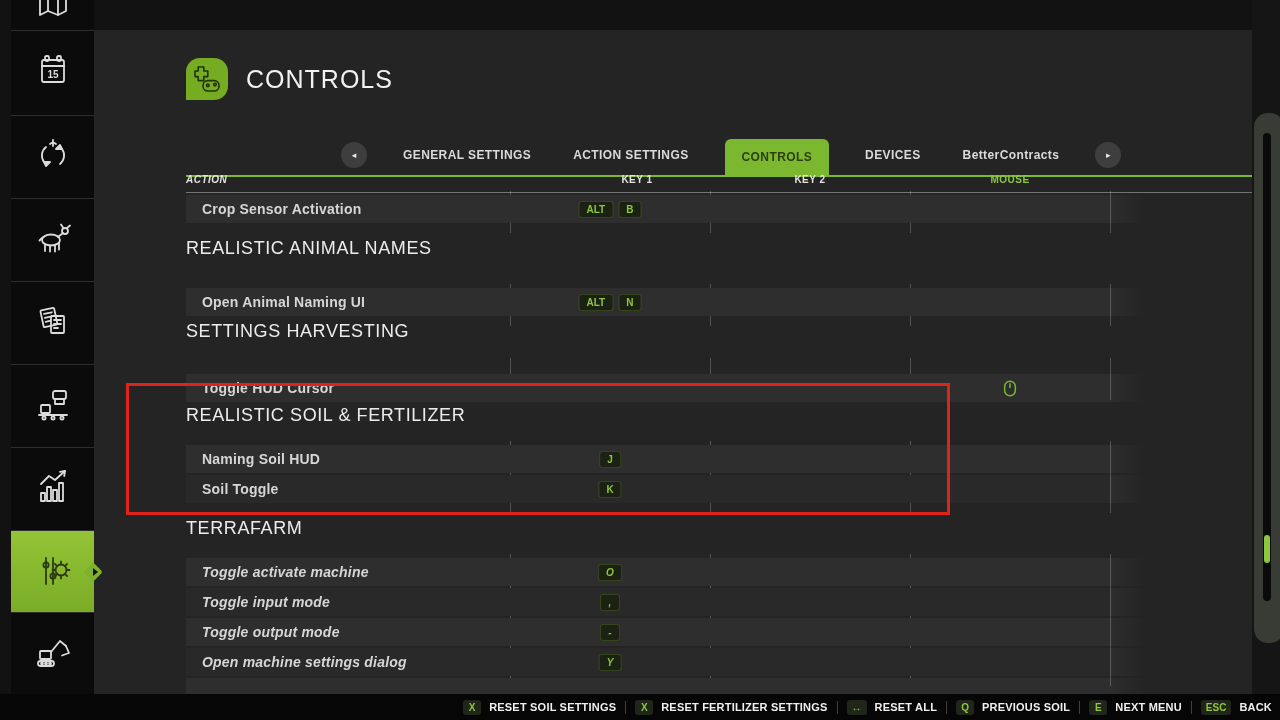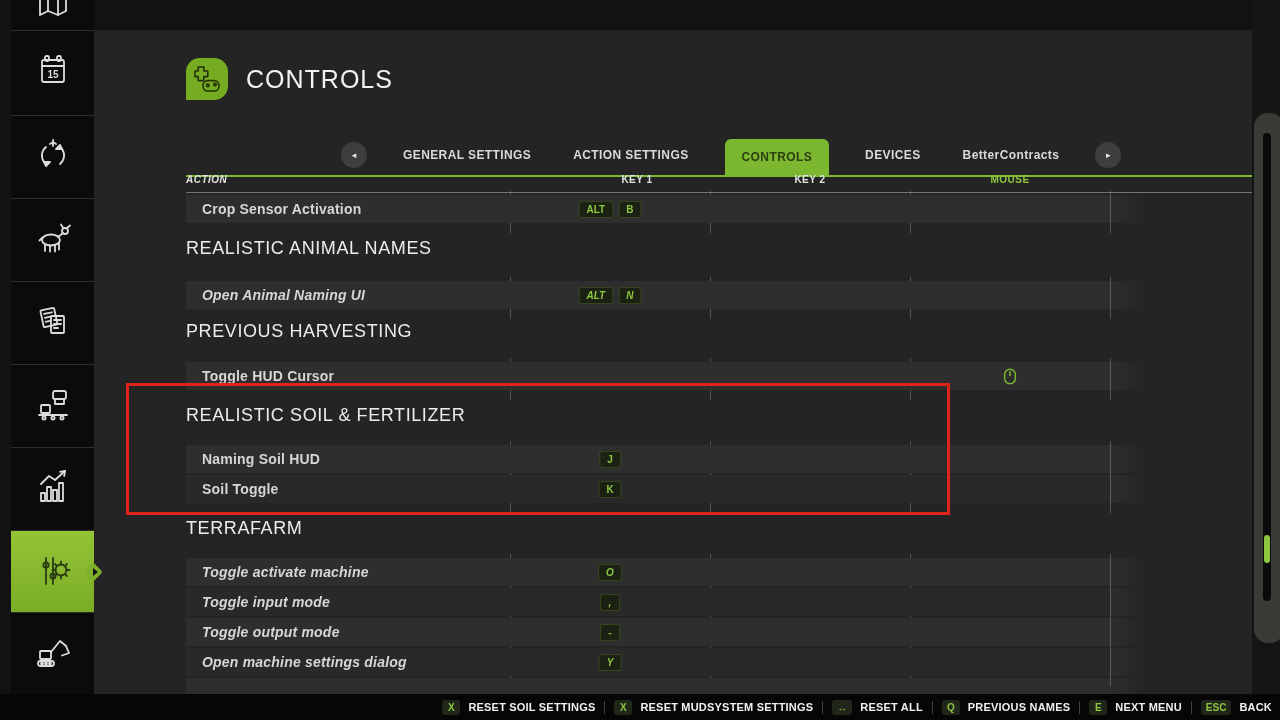--- a/index.html
+++ b/index.html
@@ -215,40 +215,40 @@
         <div class="vline" style="left: 924px; height: 42px;"></div>
         <div class="table-row even" style="top: 0px;">
           <span class="action-label">Crop Sensor Activation</span>
           <div class="keys">
             <span class="key-badge">ALT</span>
             <span class="key-badge">B</span>
           </div>
         </div>
       </div>
       <div class="section-title" style="top: 208px;">REALISTIC ANIMAL NAMES</div>
-      <div class="row-group" style="top: 251px; height: 30px; font-style: italic;">
+      <div class="row-group" style="top: 258px; height: 30px;">
         <div class="vline" style="left: 324px; height: 42px;"></div>
         <div class="vline" style="left: 524px; height: 42px;"></div>
         <div class="vline" style="left: 724px; height: 42px;"></div>
         <div class="vline" style="left: 924px; height: 42px;"></div>
         <div class="table-row even" style="top: 0px;">
           <span class="action-label">Open Animal Naming UI</span>
           <div class="keys">
             <span class="key-badge">ALT</span>
             <span class="key-badge">N</span>
           </div>
         </div>
       </div>
-      <div class="section-title" style="top: 291px;">PREVIOUS HARVESTING</div>
+      <div class="section-title" style="top: 291px;">SETTINGS HARVESTING</div>
       <div class="row-group" style="top: 332px; height: 30px;">
         <div class="vline" style="left: 324px; height: 42px;"></div>
         <div class="vline" style="left: 524px; height: 42px;"></div>
         <div class="vline" style="left: 724px; height: 42px;"></div>
         <div class="vline" style="left: 924px; height: 42px;"></div>
-        <div class="table-row even" style="top: 0px;">
+        <div class="table-row even" style="top: 12px;">
           <span class="action-label">Toggle HUD Cursor</span>
           <div class="mouse-slot">
             <svg viewBox="0 0 14 18">
               <rect x="1.2" y="1.2" width="11.6" height="15.6" rx="5.8"></rect>
               <path d="M7 4 v4"></path>
             </svg>
           </div>
         </div>
       </div>
       <div class="section-title" style="top: 375px;">REALISTIC SOIL &amp; FERTILIZER</div>
@@ -316,31 +316,31 @@
 <div class="red-annotation"></div>
 
 <footer class="bottom-bar">
     <div class="bb-item">
       <span class="bb-key">X</span>
       <span class="bb-label">RESET SOIL SETTINGS</span>
     </div>
     <div class="bb-div"></div>
     <div class="bb-item">
       <span class="bb-key">X</span>
-      <span class="bb-label">RESET MUDSYSTEM SETTINGS</span>
+      <span class="bb-label">RESET FERTILIZER SETTINGS</span>
     </div>
     <div class="bb-div"></div>
     <div class="bb-item">
       <span class="bb-key">↔</span>
       <span class="bb-label">RESET ALL</span>
     </div>
     <div class="bb-div"></div>
     <div class="bb-item">
       <span class="bb-key">Q</span>
-      <span class="bb-label">PREVIOUS NAMES</span>
+      <span class="bb-label">PREVIOUS SOIL</span>
     </div>
     <div class="bb-div"></div>
     <div class="bb-item">
       <span class="bb-key">E</span>
       <span class="bb-label">NEXT MENU</span>
     </div>
     <div class="bb-div"></div>
     <div class="bb-item">
       <span class="bb-key">ESC</span>
       <span class="bb-label">BACK</span>

